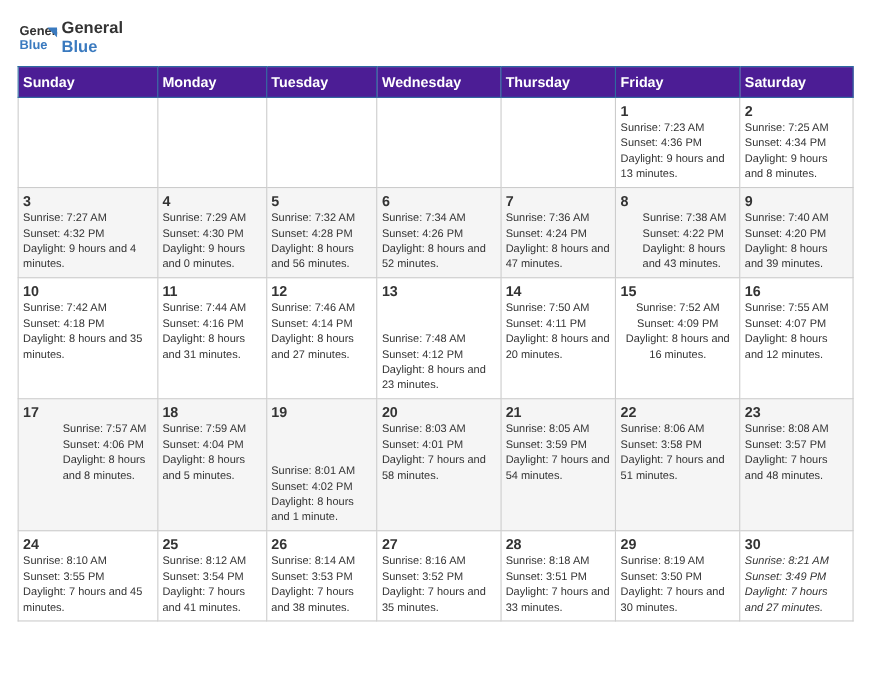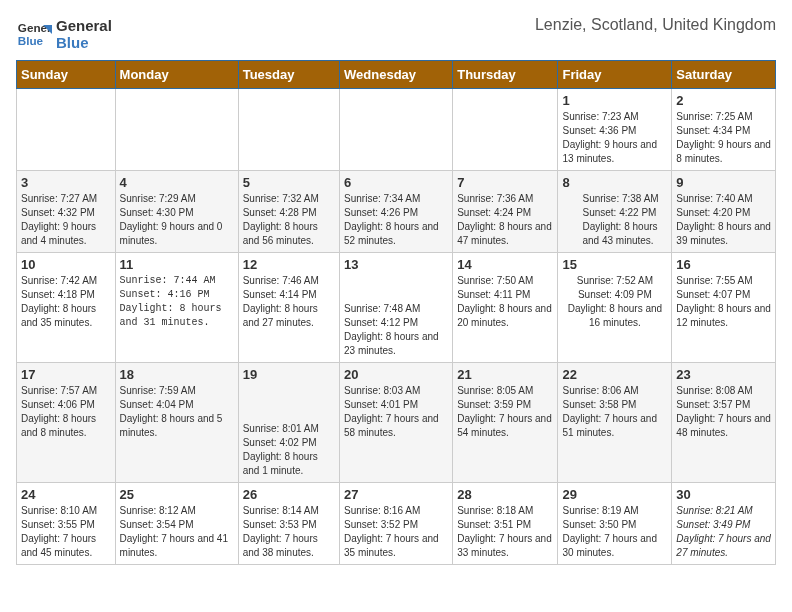--- a/index.html
+++ b/index.html
@@ -36,21 +36,21 @@
     .location-title {
       font-size: 16px;
       color: #555;
     }
     table {
       width: 100%;
       border-collapse: collapse;
       font-size: 11px;
     }
     thead tr th {
-      background-color: #a16207;
+      background-color: #4c1d95;
       color: #fff;
       padding: 6px 4px;
       text-align: left;
       font-size: 13px;
       font-weight: bold;
       border: 1px solid #2d6aa0;
     }
     tbody tr td {
       border: 1px solid #ccc;
       vertical-align: top;
@@ -86,21 +86,20 @@
       <text x="2" y="18" font-size="13" font-weight="bold" fill="#333">General</text>
       <text x="2" y="32" font-size="13" font-weight="bold" fill="#3a7abf">Blue</text>
       <polygon points="30,10 40,10 40,20" fill="#3a7abf"></polygon>
     </svg>
     <div>
       <div style="font-size:15px;font-weight:bold;color:#333;">General</div>
       <div style="font-size:15px;font-weight:bold;color:#3a7abf;">Blue</div>
     </div>
   </div>
   <div class="title-area">
-    <div class="location-title">Lenzie, Scotland, United Kingdom</div>
   </div>
 </div>
 
 <table>
   <thead>
     <tr id="header-row">
     <th>Sunday</th>
         <th>Monday</th>
         <th>Tuesday</th>
         <th>Wednesday</th>
@@ -175,21 +174,21 @@
       </tr>
       <tr>
         <td>
           <span class="day-number">10</span>
           <div class="day-info" style="white-space: pre-line;">Sunrise: 7:42 AM
 Sunset: 4:18 PM
 Daylight: 8 hours and 35 minutes.</div>
         </td>
         <td>
           <span class="day-number">11</span>
-          <div class="day-info" style="white-space: pre-line; font-family: Liberation Mono, monospace;">Sunrise: 7:44 AM
+          <div class="day-info" style="white-space: pre-line;">Sunrise: 7:44 AM
 Sunset: 4:16 PM
 Daylight: 8 hours and 31 minutes.</div>
         </td>
         <td>
           <span class="day-number">12</span>
           <div class="day-info" style="white-space: pre-line;">Sunrise: 7:46 AM
 Sunset: 4:14 PM
 Daylight: 8 hours and 27 minutes.</div>
         </td>
         <td>
@@ -213,21 +212,21 @@
         <td>
           <span class="day-number">16</span>
           <div class="day-info" style="white-space: pre-line;">Sunrise: 7:55 AM
 Sunset: 4:07 PM
 Daylight: 8 hours and 12 minutes.</div>
         </td>
       </tr>
       <tr>
         <td>
           <span class="day-number">17</span>
-          <div class="day-info" style="white-space: pre-line;">Sunrise: 7:57 AM
+          <div class="day-info" style="white-space: pre-line; margin-left: 36px;">Sunrise: 7:57 AM
 Sunset: 4:06 PM
 Daylight: 8 hours and 8 minutes.</div>
         </td>
         <td>
           <span class="day-number">18</span>
           <div class="day-info" style="white-space: pre-line;">Sunrise: 7:59 AM
 Sunset: 4:04 PM
 Daylight: 8 hours and 5 minutes.</div>
         </td>
         <td>

